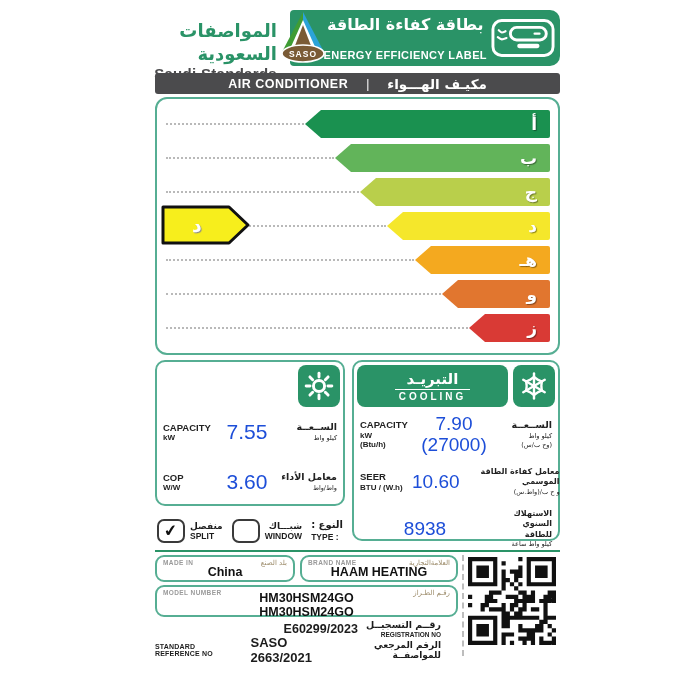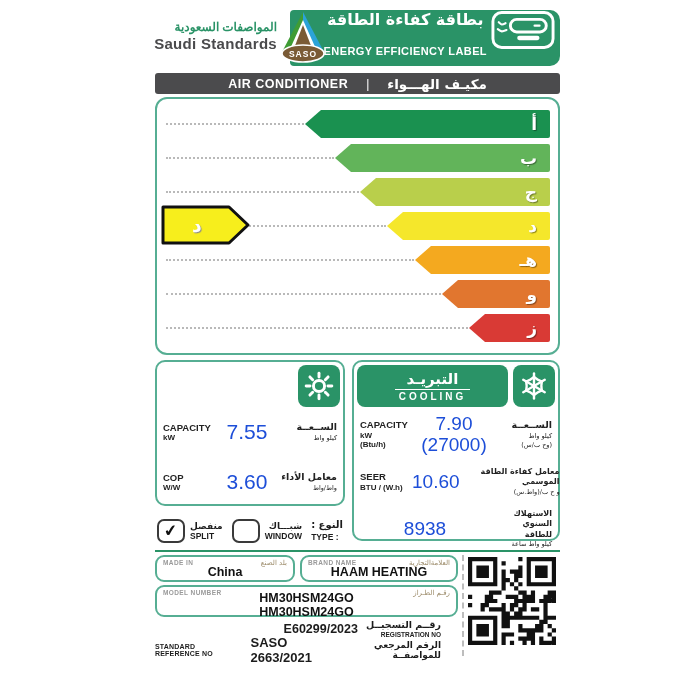--- a/index.html
+++ b/index.html
@@ -3,24 +3,24 @@
 <meta charset="utf-8">
 <style>
   html,body{margin:0;padding:0;background:#fff;}
   #canvas{position:relative;width:700px;height:700px;background:#fff;overflow:hidden;
           font-family:"Liberation Sans",sans-serif;color:#1c1c1c;}
   #label{position:absolute;left:150px;top:8px;width:410px;height:689px;}
   .ar, [dir="rtl"]{font-family:"DejaVu Sans",sans-serif;}
 
   
   .hdr-left{position:absolute;left:0;top:12px;width:127px;text-align:right;}
-  .org-ar{font-size:12px;font-weight:bold;color:#2a9367;line-height:1.25;font-family:Liberation Serif, serif;}
+  .org-ar{font-size:18px;font-weight:bold;color:#2a9367;line-height:1.25;}
   .org-en{font-size:15px;font-weight:bold;color:#4a4a4c;letter-spacing:.3px;}
   .hdr-green{position:absolute;left:140px;top:2px;width:270px;height:56px;background:#2a9367;
-             border-radius:4px 10px 10px 4px;display:flex;align-items:flex-start;justify-content:flex-end;}
+             border-radius:4px 10px 10px 4px;display:flex;align-items:center;justify-content:flex-end;}
   .hdr-titles{text-align:center;margin-right:4px;}
   .title-ar{font-size:16px;font-weight:bold;color:#fff;line-height:1.3;}
   .title-en{font-size:11px;font-weight:bold;color:#fff;letter-spacing:.4px;margin-top:14px;}
   .ac-icon{width:64px;height:40px;margin-right:5px;flex:none;}
   .saso-logo{position:absolute;left:127px;top:2px;width:52px;height:56px;z-index:3;}
 
   
   .product-bar{position:absolute;left:5px;right:0;top:65px;height:21px;background:#4b4b4d;border-radius:3px;
                display:flex;align-items:center;justify-content:center;gap:18px;color:#fff;}
   .pb-en{font-size:12.5px;font-weight:bold;letter-spacing:.5px;}

